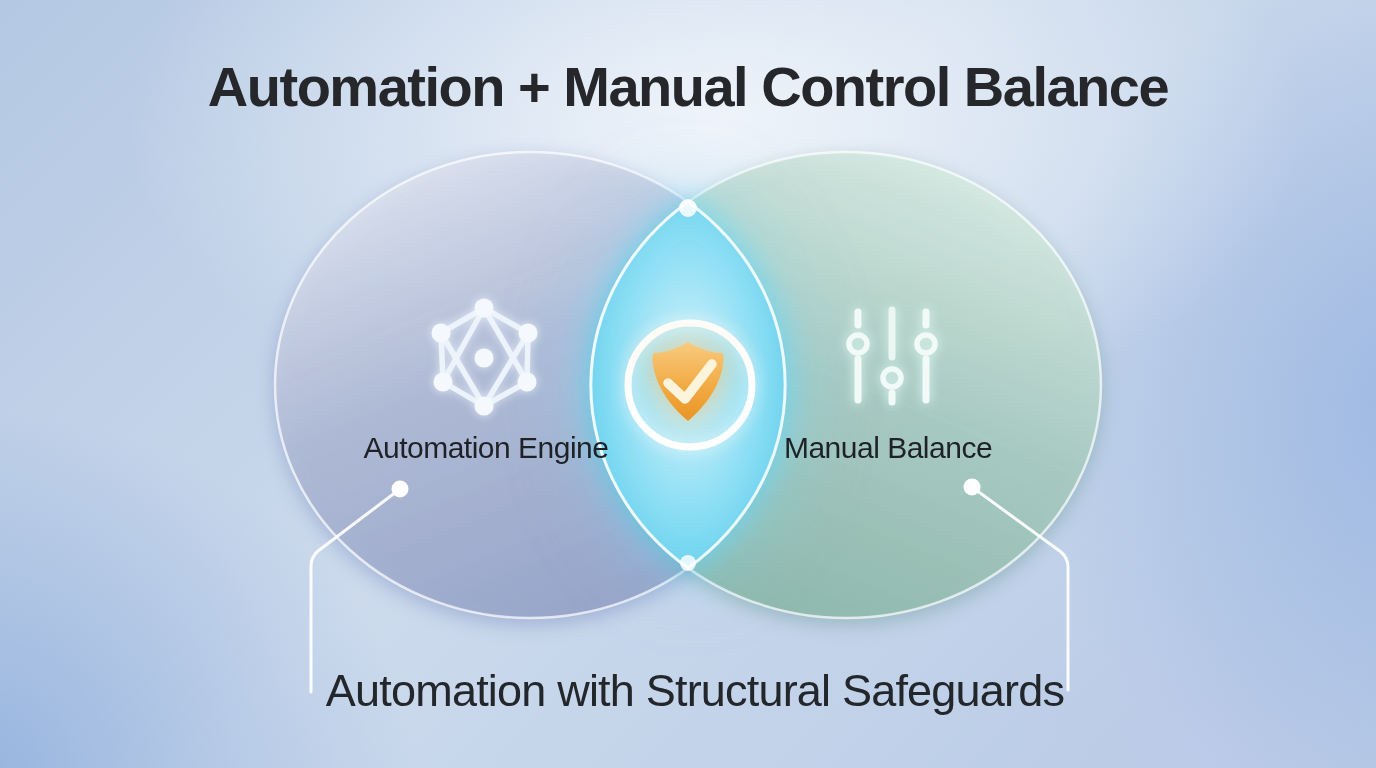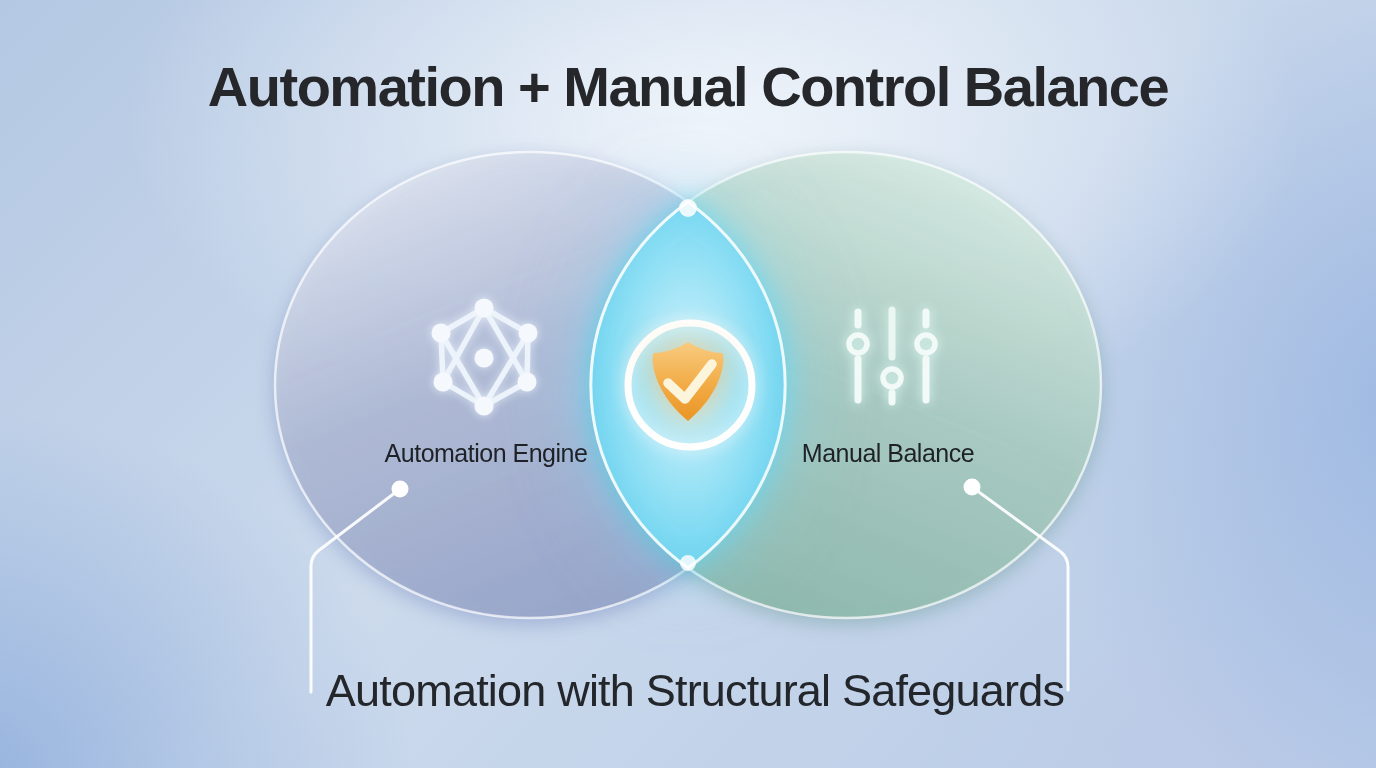--- a/index.html
+++ b/index.html
@@ -17,21 +17,21 @@
       linear-gradient(135deg, #b4c8e3 0%, #ccdaec 45%, #b6cae6 100%);
   }
   .title{
     position:absolute;left:0;top:54px;width:1376px;
     text-align:center;font-size:56px;font-weight:700;letter-spacing:-1.5px;
     color:#26272b;
   }
   .diagram-svg{position:absolute;left:0;top:0;}
   .circle-label{
     position:absolute;top:429px;width:260px;text-align:center;
-    font-size:25px;line-height:48px;font-weight:500;letter-spacing:-0.5px;
+    font-size:30px;line-height:38px;font-weight:500;letter-spacing:-0.5px;
     color:#1e2227;
   }
   .circle-label.left{left:356px;}
   .circle-label.right{left:758px;}
   .caption{
     position:absolute;left:0;top:665px;width:1390px;text-align:center;
     font-size:45px;font-weight:500;letter-spacing:-0.8px;color:#23262b;
   }
   .lens-glow{filter:drop-shadow(0 0 14px rgba(102,216,245,0.85)) drop-shadow(0 0 38px rgba(125,220,250,0.55));}
   .ring-glow{filter:drop-shadow(0 0 8px rgba(255,255,255,0.75));}

